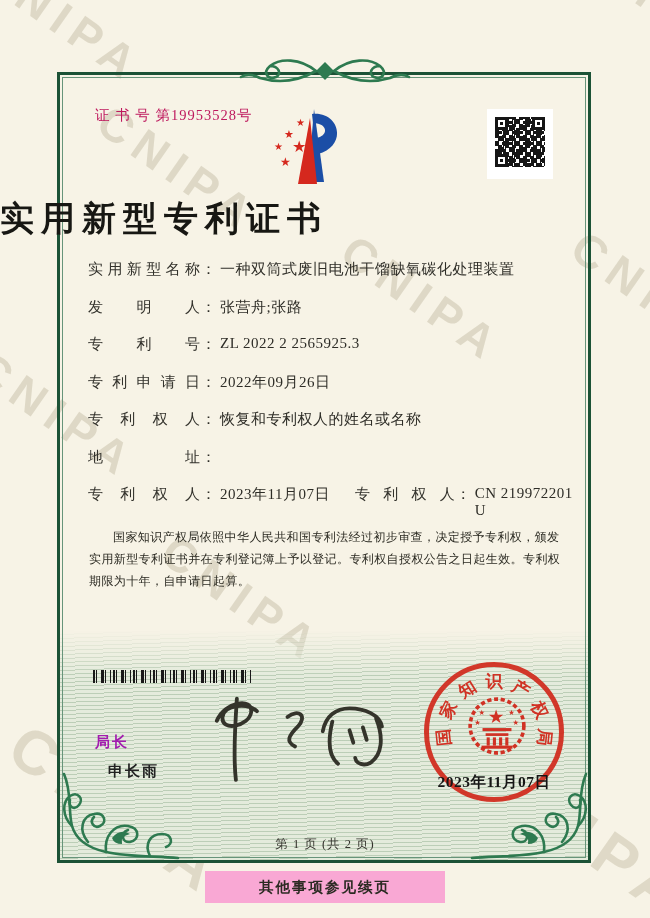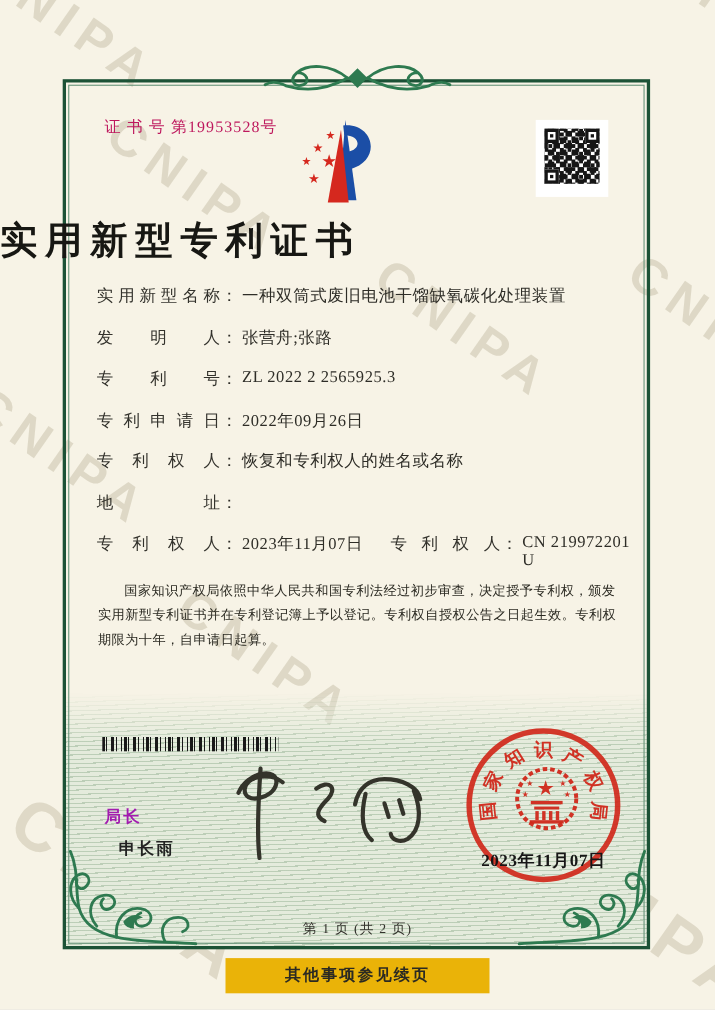--- a/index.html
+++ b/index.html
@@ -113,21 +113,21 @@
     position:absolute; left:-14px; top:105px; width:158px; text-align:center;
     font:bold 15.5px "Liberation Serif", serif; color:#161616; letter-spacing:.5px;
   }
   
   .page-number {
     position:absolute; left:0; top:836px; width:100%; text-align:center; z-index:3;
     font-size:12.5px; color:#33322c; letter-spacing:1px;
   }
   .footer-note {
     position:absolute; left:205px; top:871px; width:240px; height:32px; z-index:3;
-    background:#eab308; text-align:center; line-height:32px;
+    background:#f9a8d4; text-align:center; line-height:32px;
     font-size:14.5px; font-weight:bold; letter-spacing:2px; color:#2b2a22;
   }
 </style>
 </head>
 <body>
 
 <div class="page">
 
   <div class="wm" style="left:-30px;  top:-8px;">CNIPA</div>
   <div class="wm" style="left:556px;  top:-34px;">CNIPA</div>

